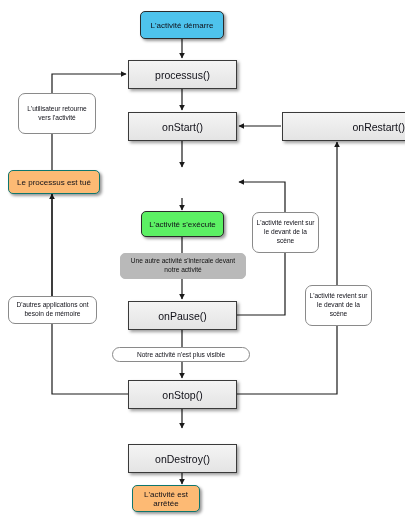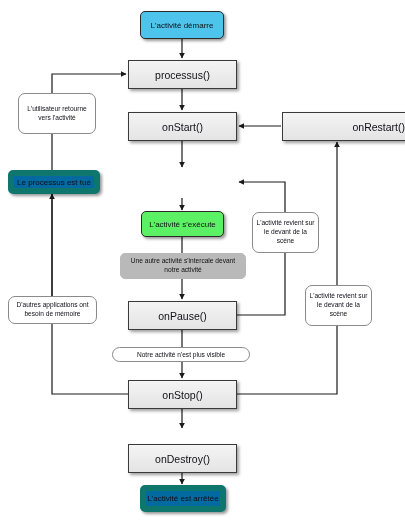--- a/index.html
+++ b/index.html
@@ -47,22 +47,22 @@
   }
   .pill-start {
     background: #4ec3ec;
     border: 1px solid #2a2a2a;
   }
   .pill-run {
     background: #5cf064;
     border: 1px solid #2a2a2a;
   }
   .pill-kill, .pill-stopped {
-    background: #0369a1;
-    border: 6px solid #0f766e;
+    background: #fdba74;
+    border: 1px solid #0f766e;
   }
   
   .note {
     background: #ffffff;
     border: 1px solid #8a8a8a;
     border-radius: 7px;
     font-size: 6.6px;
     line-height: 1.34;
     padding: 2px 3px;
   }
@@ -144,21 +144,21 @@
   </div>
 
   <div class="node method" style="left:128px; top:430px; width:109px; height:29px;margin-top:14px;">
     <span>onDestroy()</span>
   </div>
 
   <div class="node pill pill-kill" style="left:8px; top:170px; width:92px; height:24px;">
     <span>Le processus est tué</span>
   </div>
 
-  <div class="node pill pill-stopped" style="left:140px; top:485px; width:86px; height:27px;">
+  <div class="node pill pill-stopped" style="left:132px; top:485px; width:68px; height:27px;">
     <span>L'activité est arrêtée</span>
   </div>
 
   <div class="node note" style="left:18px; top:93px; width:78px; height:41px;">
     <span>L'utilisateur retourne vers l'activité</span>
   </div>
 
   <div class="node note-grey" style="left:120px; top:253px; width:126px; height:26px;">
     <span>Une autre activité s'intercale devant notre activité</span>
   </div>

